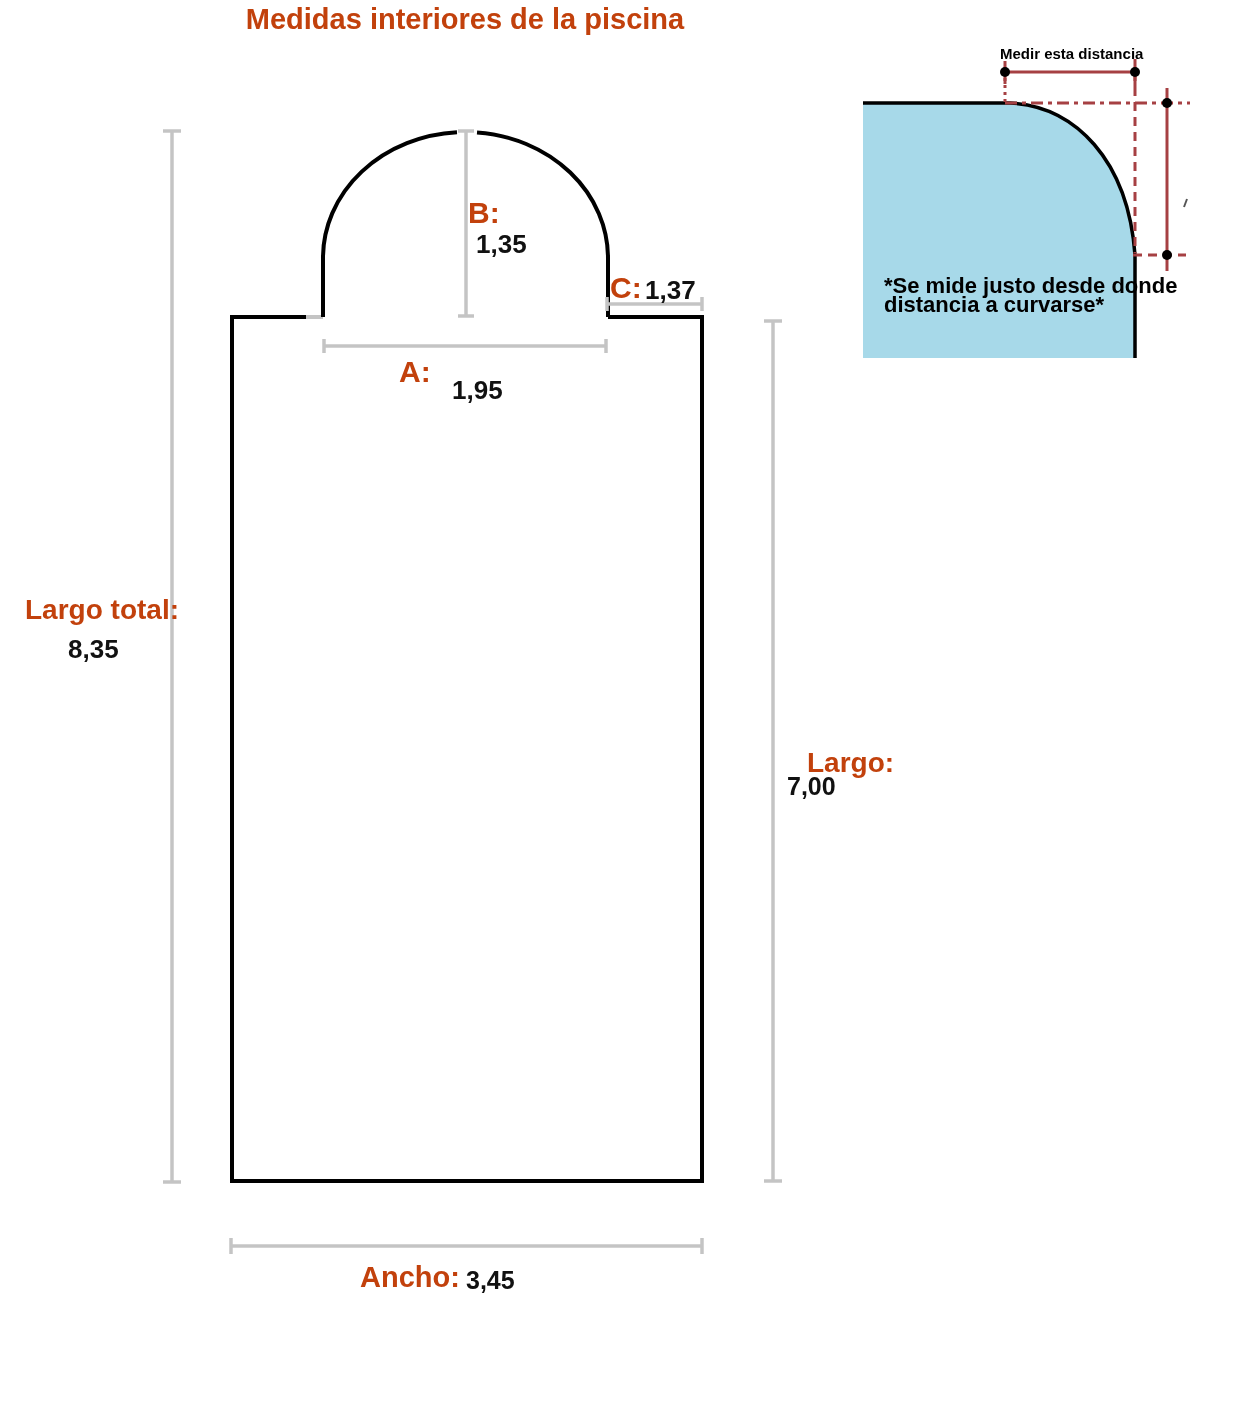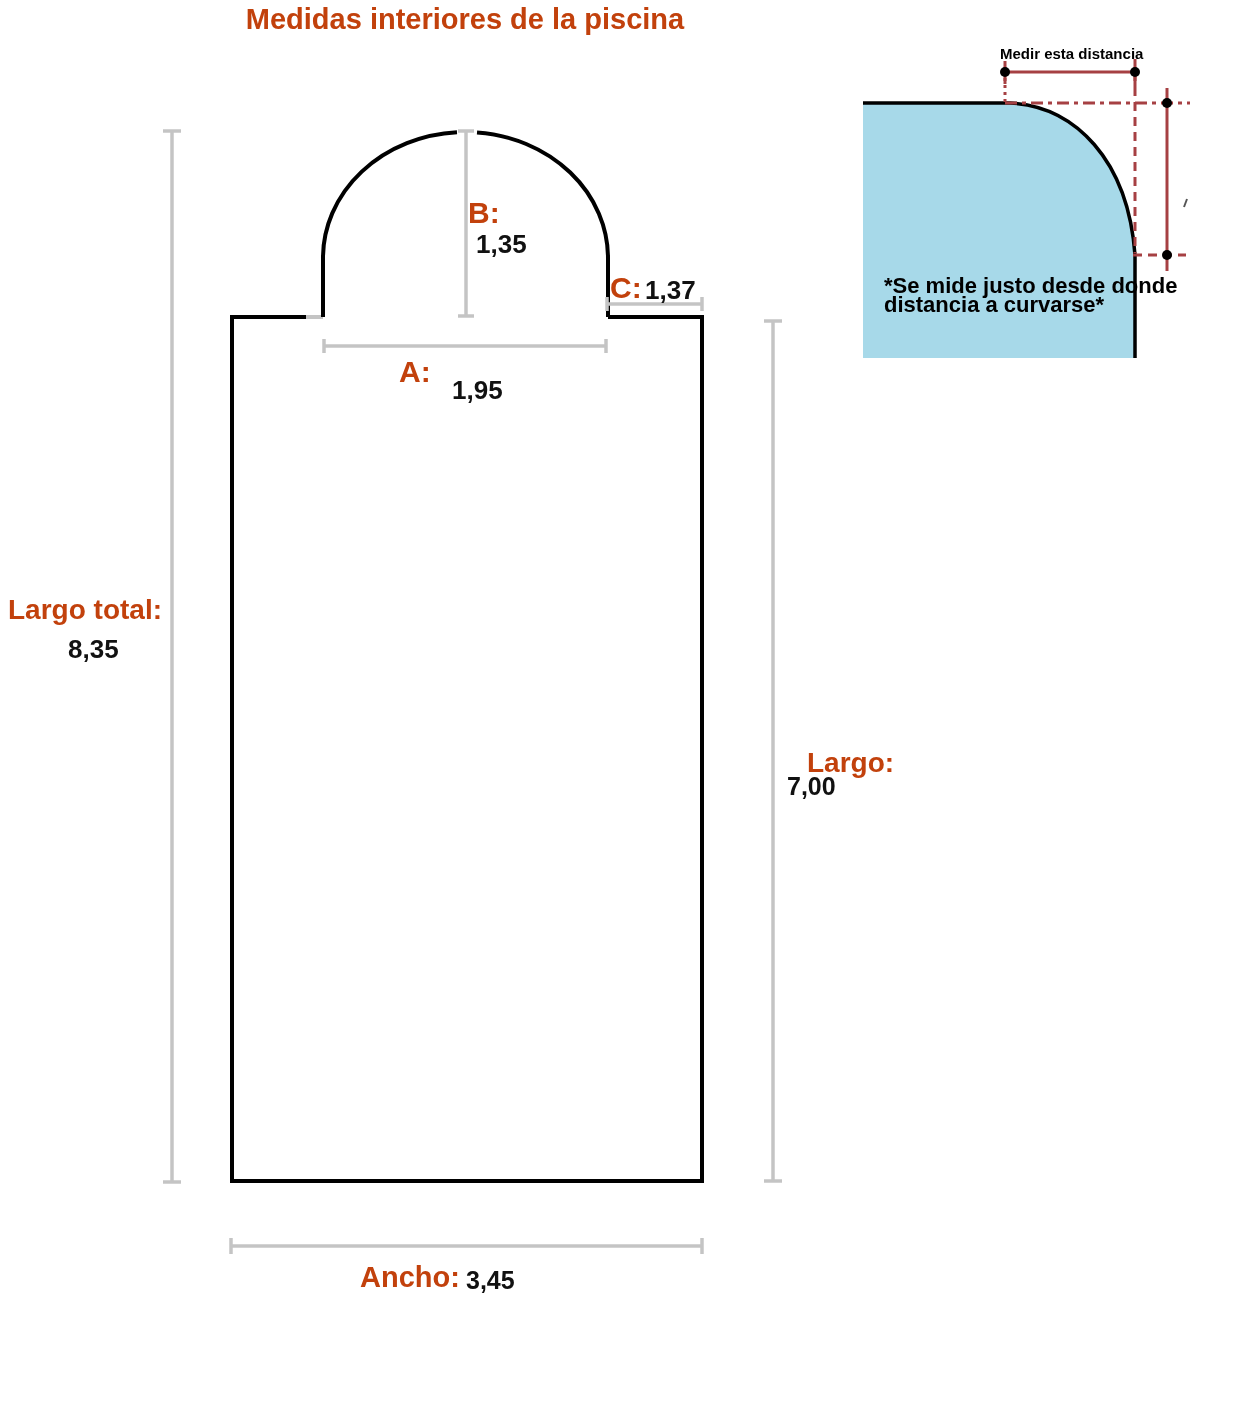--- a/index.html
+++ b/index.html
@@ -107,21 +107,21 @@
 
   <div class="txt dimlabel red" style="left:468px;top:196px;">B:</div>
   <div class="txt dimvalue blk" style="left:476px;top:229px;">1,35</div>
 
   <div class="txt dimlabel red" style="left:610px;top:271px;">C:</div>
   <div class="txt dimvalue blk" style="left:645px;top:275px;">1,37</div>
 
   <div class="txt dimlabel red" style="left:399px;top:355px;">A:</div>
   <div class="txt dimvalue blk" style="left:452px;top:363px;margin-top:12px;">1,95</div>
 
-  <div class="txt sidelabel red" style="left:8px;top:594px;">Largo total:</div>
+  <div class="txt sidelabel red" style="left:25px;top:594px;">Largo total:</div>
   <div class="txt sidevalue blk" style="left:46px;top:634px;margin-left:22px;">8,35</div>
 
   <div class="txt sidelabel red" style="left:783px;top:747px;margin-left:24px;">Largo:</div>
   <div class="txt sidevalue blk" style="left:787px;top:772px;font-size:25px;">7,00</div>
 
   <div class="txt sidelabel red" style="left:360px;top:1261px;font-size:29px;">Ancho:</div>
   <div class="txt sidevalue blk" style="left:466px;top:1266px;font-size:25px;">3,45</div>
 
   <div class="txt inset-label" style="left:1000px;top:45px;width:140px;">Medir esta distancia</div>
   <div class="inset-note" style="position:absolute;left:884px;top:276px;font-weight:bold;">

